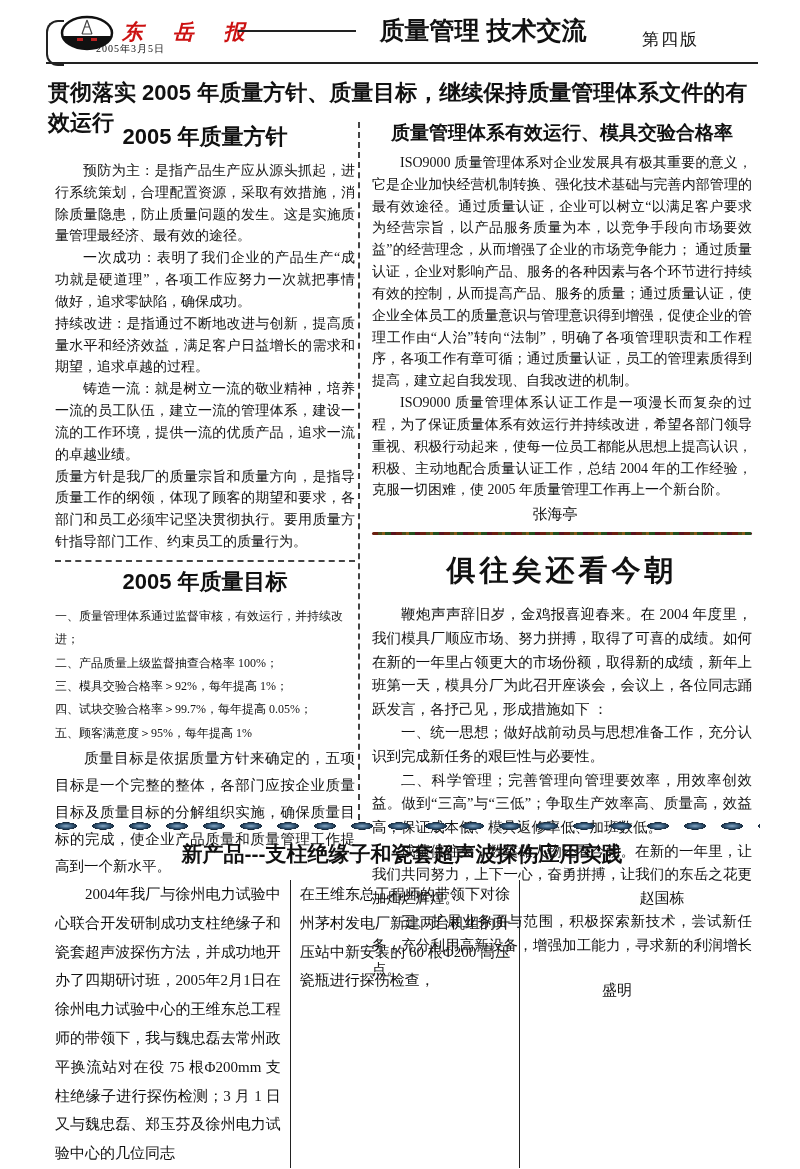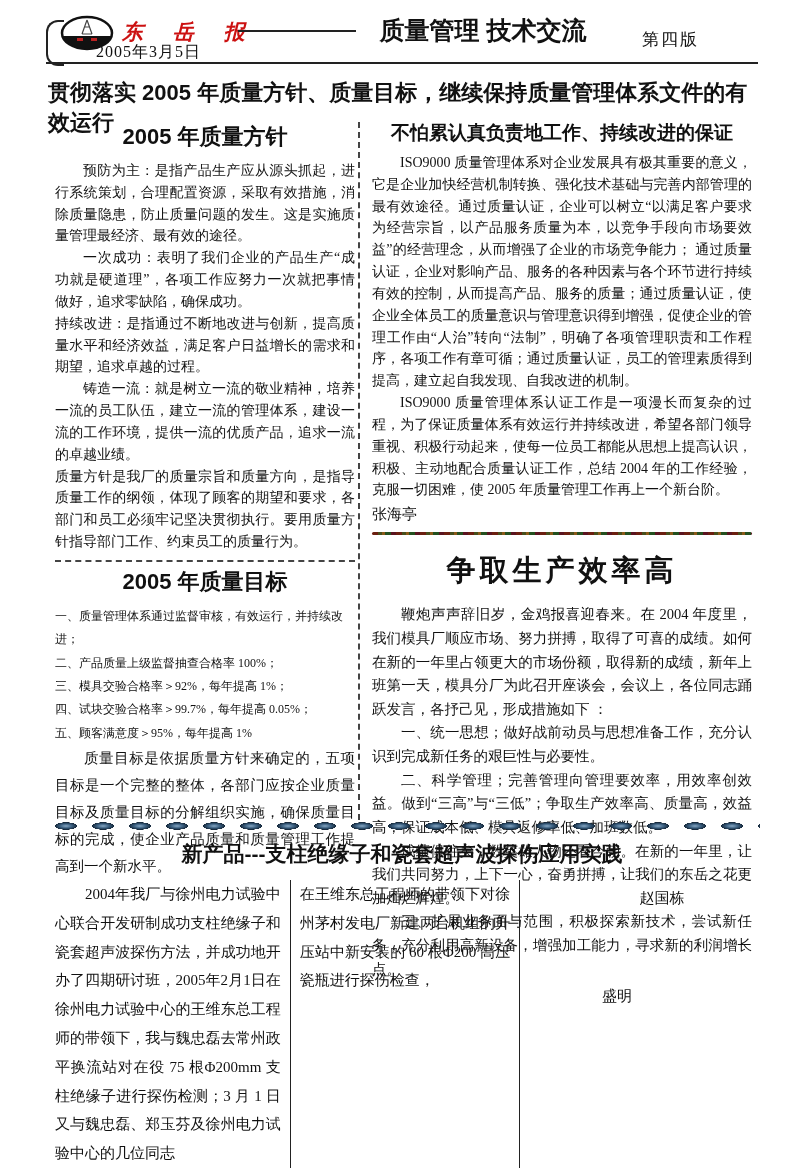--- a/index.html
+++ b/index.html
@@ -10,21 +10,21 @@
   .abs{position:absolute;}
   
   .bracket{left:46px;top:20px;width:16px;height:42px;
     border-left:2px solid #222;border-top:2px solid #222;border-bottom:2px solid #222;
     border-radius:12px 0 0 12px;}
   .bottom-rule{left:46px;top:62px;width:712px;height:2px;background:#222;}
   .logo{left:60px;top:14px;}
   .paper-name{left:122px;top:18px;font-family:"Liberation Sans",sans-serif;
     font-weight:bold;font-style:italic;font-size:21px;color:#cc1111;letter-spacing:12px;}
   .name-rule{left:238px;top:30px;width:118px;height:2px;background:#222;}
-  .date{left:96px;top:42px;font-size:16px;letter-spacing:1px;}
+  .date{left:96px;top:42px;font-size:10px;letter-spacing:1px;}
   .section-title{left:368px;top:14px;width:230px;text-align:center;
     font-family:"Liberation Sans",sans-serif;font-weight:bold;font-size:25px;}
   .page-label{left:642px;top:28px;font-size:17px;letter-spacing:2px;}
   
   .headline{left:48px;top:78px;width:708px;text-align:left;
     font-family:"Liberation Sans",sans-serif;font-weight:bold;font-size:22px;}
   
   .col-left{left:55px;top:118px;width:300px;}
   .v-divider{left:358px;top:122px;height:698px;width:0;border-left:2px dashed #444;}
   .col-right{left:372px;top:118px;width:380px;}
@@ -32,26 +32,26 @@
   .policy-title,.goals-title{font-size:22px;margin:4px 0 8px;}
   .col-left p{margin:0;font-size:14px;line-height:1.56;text-align:justify;}
   .ind{text-indent:2em;}
   .dash-hr{border:none;border-top:2px dashed #444;margin:7px 0 5px;}
   .goals-list p{font-size:12px;line-height:1.95;text-align:left;}
   .goals-par{font-size:14.5px !important;line-height:1.85 !important;}
   .sign{font-size:15px;margin-top:4px;}
   .sign-goals{text-align:center;padding-left:60px;}
   .assurance-title{font-size:19px;margin:2px 0 6px;}
   .col-right p{margin:0;font-size:14px;line-height:1.56;text-align:justify;}
-  .sign-assurance{text-align:left;padding-right:14px;}
+  .sign-assurance{text-align:center;padding-right:14px;}
   .squiggle{height:3px;margin:8px 0 2px;border-radius:2px;
     background:repeating-linear-gradient(90deg,#6b1f10 0 6px,#474f1c 6px 10px,#8a5a19 10px 13px,#24501f 13px 19px,#5a1420 19px 24px);}
   .newyear-title{font-size:29px;margin:16px 0 12px;letter-spacing:4px;}
   .newyear p{font-size:14.5px;line-height:1.63;}
-  .sign-newyear{text-align:right;padding-right:120px;font-size:15px;margin-top:6px;}
+  .sign-newyear{text-align:right;padding-right:120px;font-size:15px;}
   
   .beads{left:48px;top:820px;width:712px;height:13px;
     background-image:radial-gradient(ellipse 15px 5px at 18px 6px,#88a8c4 0%,#3a5f80 40%,#16293c 72%,rgba(0,0,0,0) 76%);
     background-size:37px 13px;background-repeat:repeat-x;}
   
   .feature-title{left:50px;top:840px;width:704px;text-align:center;
     font-family:"Liberation Sans",sans-serif;font-weight:bold;font-size:21px;}
   .feature-cols{left:55px;top:880px;width:700px;display:flex;}
   .fcol{font-size:15px;line-height:1.92;text-align:justify;}
   .fcol p{margin:0;}
@@ -108,29 +108,29 @@
     <p>三、模具交验合格率＞92%，每年提高 1%；</p>
     <p>四、试块交验合格率＞99.7%，每年提高 0.05%；</p>
     <p>五、顾客满意度＞95%，每年提高 1%</p>
   </div>
   <p class="ind goals-par">质量目标是依据质量方针来确定的，五项目标是一个完整的整体，各部门应按企业质量目标及质量目标的分解组织实施，确保质量目标的完成，使企业产品质量和质量管理工作提高到一个新水平。</p>
 </div>
 
 <div class="abs v-divider"></div>
 
 <div class="abs col-right">
-  <h2 class="assurance-title">不怕累认真负责地工作、持续改进的保证</h2>
+  <h2 class="assurance-title">质量管理体系有效运行、模具交验合格率</h2>
   <p class="ind">ISO9000 质量管理体系对企业发展具有极其重要的意义，它是企业加快经营机制转换、强化技术基础与完善内部管理的最有效途径。通过质量认证，企业可以树立“以满足客户要求为经营宗旨，以产品服务质量为本，以竞争手段向市场要效益”的经营理念，从而增强了企业的市场竞争能力； 通过质量认证，企业对影响产品、服务的各种因素与各个环节进行持续有效的控制，从而提高产品、服务的质量；通过质量认证，使企业全体员工的质量意识与管理意识得到增强，促使企业的管理工作由“人治”转向“法制”，明确了各项管理职责和工作程序，各项工作有章可循；通过质量认证，员工的管理素质得到提高，建立起自我发现、自我改进的机制。</p>
   <p class="ind">ISO9000 质量管理体系认证工作是一项漫长而复杂的过程，为了保证质量体系有效运行并持续改进，希望各部门领导重视、积极行动起来，使每一位员工都能从思想上提高认识，积极、主动地配合质量认证工作，总结 2004 年的工作经验，克服一切困难，使 2005 年质量管理工作再上一个新台阶。</p>
   <div class="sign sign-assurance">张海亭</div>
 
   <div class="squiggle"></div>
 
   <div class="newyear">
-    <h2 class="newyear-title">争取生产效率高</h2>
+    <h2 class="newyear-title">俱往矣还看今朝</h2>
     <p class="ind">鞭炮声声辞旧岁，金鸡报喜迎春来。在 2004 年度里，我们模具厂顺应市场、努力拼搏，取得了可喜的成绩。如何在新的一年里占领更大的市场份额，取得新的成绩，新年上班第一天，模具分厂为此召开座谈会，会议上，各位同志踊跃发言，各抒己见，形成措施如下 ：</p>
     <p class="ind">一、统一思想；做好战前动员与思想准备工作，充分认识到完成新任务的艰巨性与必要性。</p>
     <p class="ind">二、科学管理；完善管理向管理要效率，用效率创效益。做到“三高”与“三低”；争取生产效率高、质量高，效益高，保证成本低、模具返修率低、加班数低。</p>
     <p class="ind">成绩俱往矣，数英雄人物还看今朝。在新的一年里，让我们共同努力，上下一心，奋勇拼搏，让我们的东岳之花更加灿烂辉煌。</p>
     <p class="ind">三、扩展业务面与范围，积极探索新技术，尝试新任务，充分利用高新设备，增强加工能力，寻求新的利润增长点。</p>
     <div class="sign-newyear">盛明</div>
   </div>
 </div>
 
 <div class="abs beads"></div>

